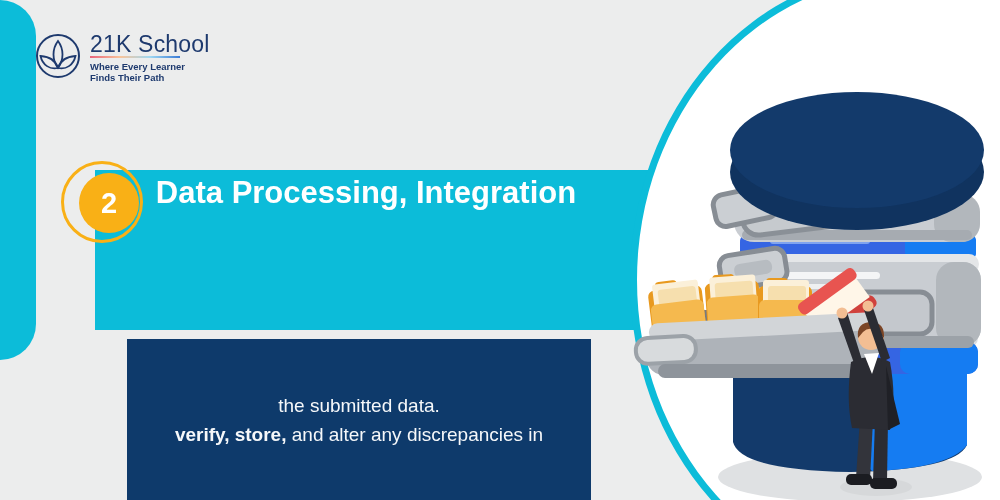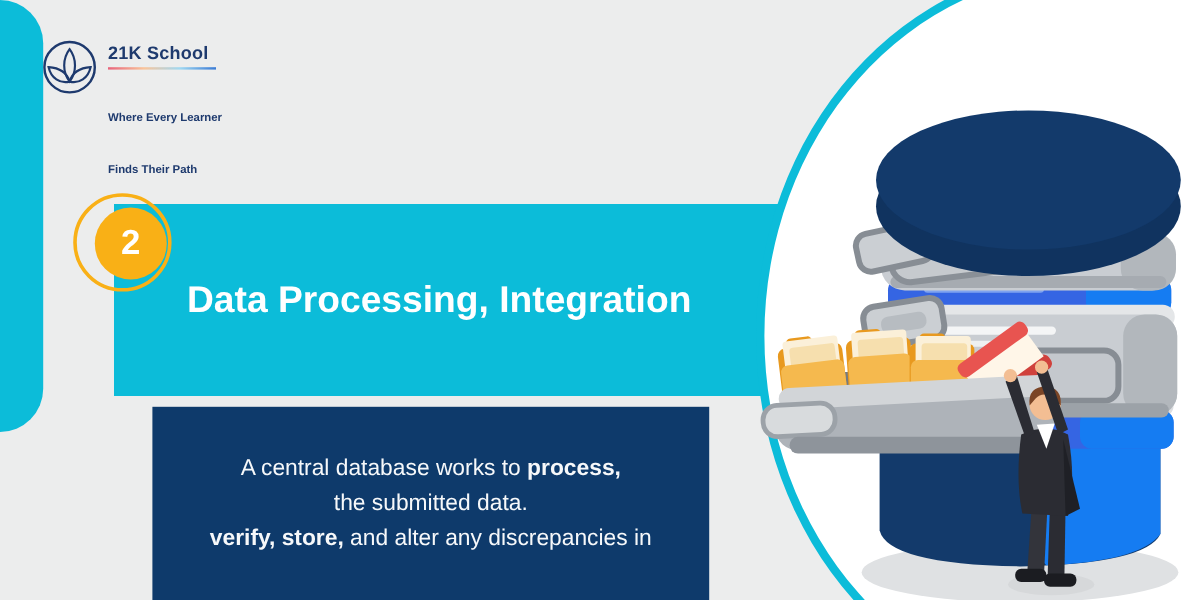--- a/index.html
+++ b/index.html
@@ -10,31 +10,31 @@
   }
   
   .left-pill{
     position:absolute; left:0; top:88; width:36px; height:360px;
     background:var(--accent,#0CBCD9); border-radius:0 36px 36px 0; z-index:2;
   }
   
   .logo{position:absolute; left:35px; top:33px; display:flex; gap:9px; z-index:6;}
   .logo-mark{width:46px; height:46px;}
   .logo-col{display:flex; flex-direction:column; padding-top:2px;}
-  .logo-title{font-size:15px; font-weight:700; color:var(--logo-navy,#1E3A6E); letter-spacing:0.2px; line-height:19px;}
+  .logo-title{font-size:23px; font-weight:400; color:var(--logo-navy,#1E3A6E); letter-spacing:0.2px; line-height:19px;}
   .logo-rule{
     width:90px; height:2px; margin:2px 0 3px 0;
     background:linear-gradient(90deg, var(--grad-1,#E8647C), var(--grad-2,#F9C49A), var(--grad-3,#9FD8F2), var(--grad-4,#3A7BD5));
   }
-  .logo-tag{font-size:9.5px; color:var(--logo-navy,#1E3A6E); line-height:11px; font-weight:600;margin-top:32px;}
+  .logo-tag{font-size:9.5px; color:var(--logo-navy,#1E3A6E); line-height:11px; font-weight:600;}
   
   .banner{
     position:absolute; left:95px; top:170px; width:560px; height:160px;
     background:var(--accent,#0CBCD9); z-index:2;
-    display:flex; flex-direction:column; justify-content:center; text-align:center;gap:16px;
+    display:flex; flex-direction:row; justify-content:center; gap:16px;
   }
   .banner-title{color:#fff; font-size:31px; font-weight:700; line-height:46px; padding-right:18px;}
   
   .badge-ring{
     position:absolute; left:61px; top:161px; width:82px; height:82px; border-radius:50%;
     border:3px solid var(--badge-yellow,#F9B016); box-sizing:border-box; z-index:6;
   }
   .badge{
     position:absolute; left:79px; top:173px; width:60px; height:60px; border-radius:50%;
     background:var(--badge-yellow,#F9B016); color:#fff; z-index:6;
@@ -177,21 +177,20 @@
       <path d="M858,338 Q856,322 872,322 Q885,323 884,338 L877,331 Q869,326 863,332 L858,338 Z" fill="#7B4526"></path>
       <path d="M855,366 L838,318 L847,312 L862,360 Z" fill="#2B2C33"></path>
       <path d="M882,362 L864,310 L872,305 L890,358 Z" fill="#2B2C33"></path>
       <circle cx="842" cy="313" r="5.5" fill="#F3BE93"></circle>
       <circle cx="868" cy="306" r="5.5" fill="#F3BE93"></circle>
     </g>
   </svg>
 
   <div class="desc-box">
     <div>
-        <div><span>A central database works to </span><b>process,</b></div>
         <div><span>the submitted data.</span></div>
         <div><b>verify, store,</b><span> and alter any discrepancies in</span></div>
       </div>
   </div>
 
   <div class="badge-ring"></div>
   <div class="badge">2</div>
 
 </div>
 

